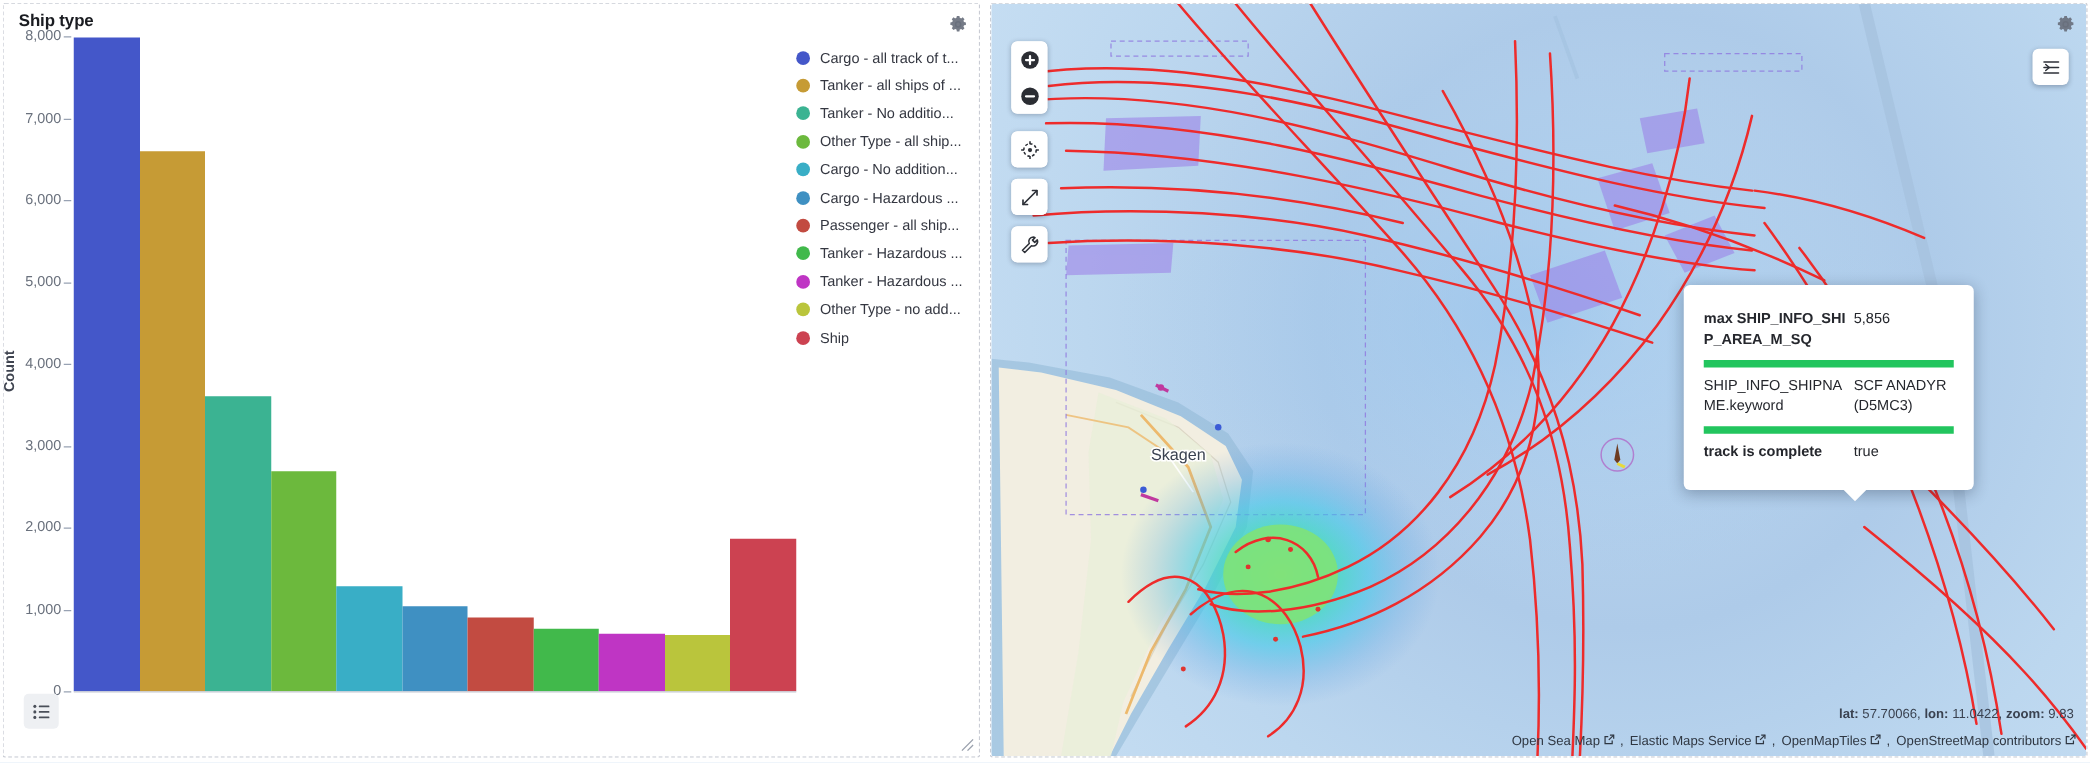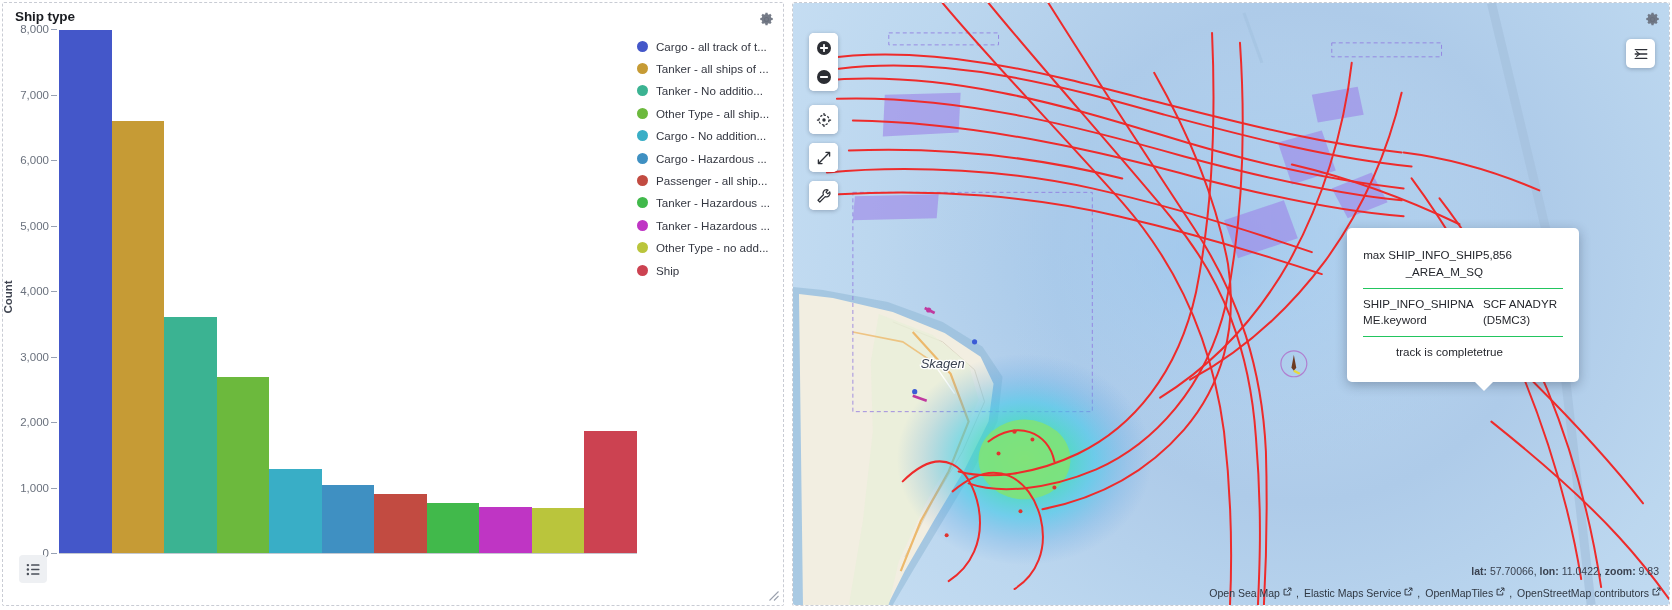--- a/index.html
+++ b/index.html
@@ -103,21 +103,20 @@
   }
   .resize-grip svg { width: 10px; height: 10px; display: block; }
 
   
   .map-panel { width: 878px; height: 604px; flex: none; overflow: hidden; }
   .map-canvas {
     position: absolute; inset: 0; overflow: hidden; border-radius: 2px;
     background:
       radial-gradient(circle at 58% 42%, #bcd6ef 0%, #b4d0ec 22%, #aecbe9 40%, #bcd7ef 70%, #c8dff3 100%),
       #bdd7ef;
-    font-style: italic;
   }
   .map-svg { position: absolute; inset: 0; width: 100%; height: 100%; }
 
   .map-ctrl-group {
     position: absolute; background: #fff; border-radius: 5px;
     box-shadow: 0 1px 4px rgba(20,30,50,.28);
     display: flex; flex-direction: column; overflow: hidden;
     z-index: 30;
   }
   .map-btn {
@@ -145,23 +144,23 @@
     padding: 12px 16px 14px 16px;
     z-index: 35;
     font-size: 11.6px; color: #25272d;
   }
   .map-tooltip::after {
     content: ""; position: absolute; left: 128px; bottom: -9px;
     border-left: 9px solid transparent; border-right: 9px solid transparent;
     border-top: 9px solid #fff;
   }
   .tt-row { display: flex; padding: 7px 0; }
-  .tt-row + .tt-row { border-top: 1px solid #22c55e; }
+  .tt-row + .tt-row { border-top: 6px solid #22c55e; }
   .tt-key { width: 120px; flex: none; line-height: 1.45; word-break: break-all; }
-  .tt-key.bold { font-weight: normal; text-align: right; }
+  .tt-key.bold { font-weight: bold; }
   .tt-val { flex: 1; line-height: 1.45; word-break: break-word; }
 
   .map-coords {
     position: absolute; right: 10px; bottom: 28px;
     font-size: 10.5px; color: #3a4250; z-index: 28;
     white-space: nowrap;
   }
   .map-coords b { font-weight: bold; }
 
   .map-attrib {

